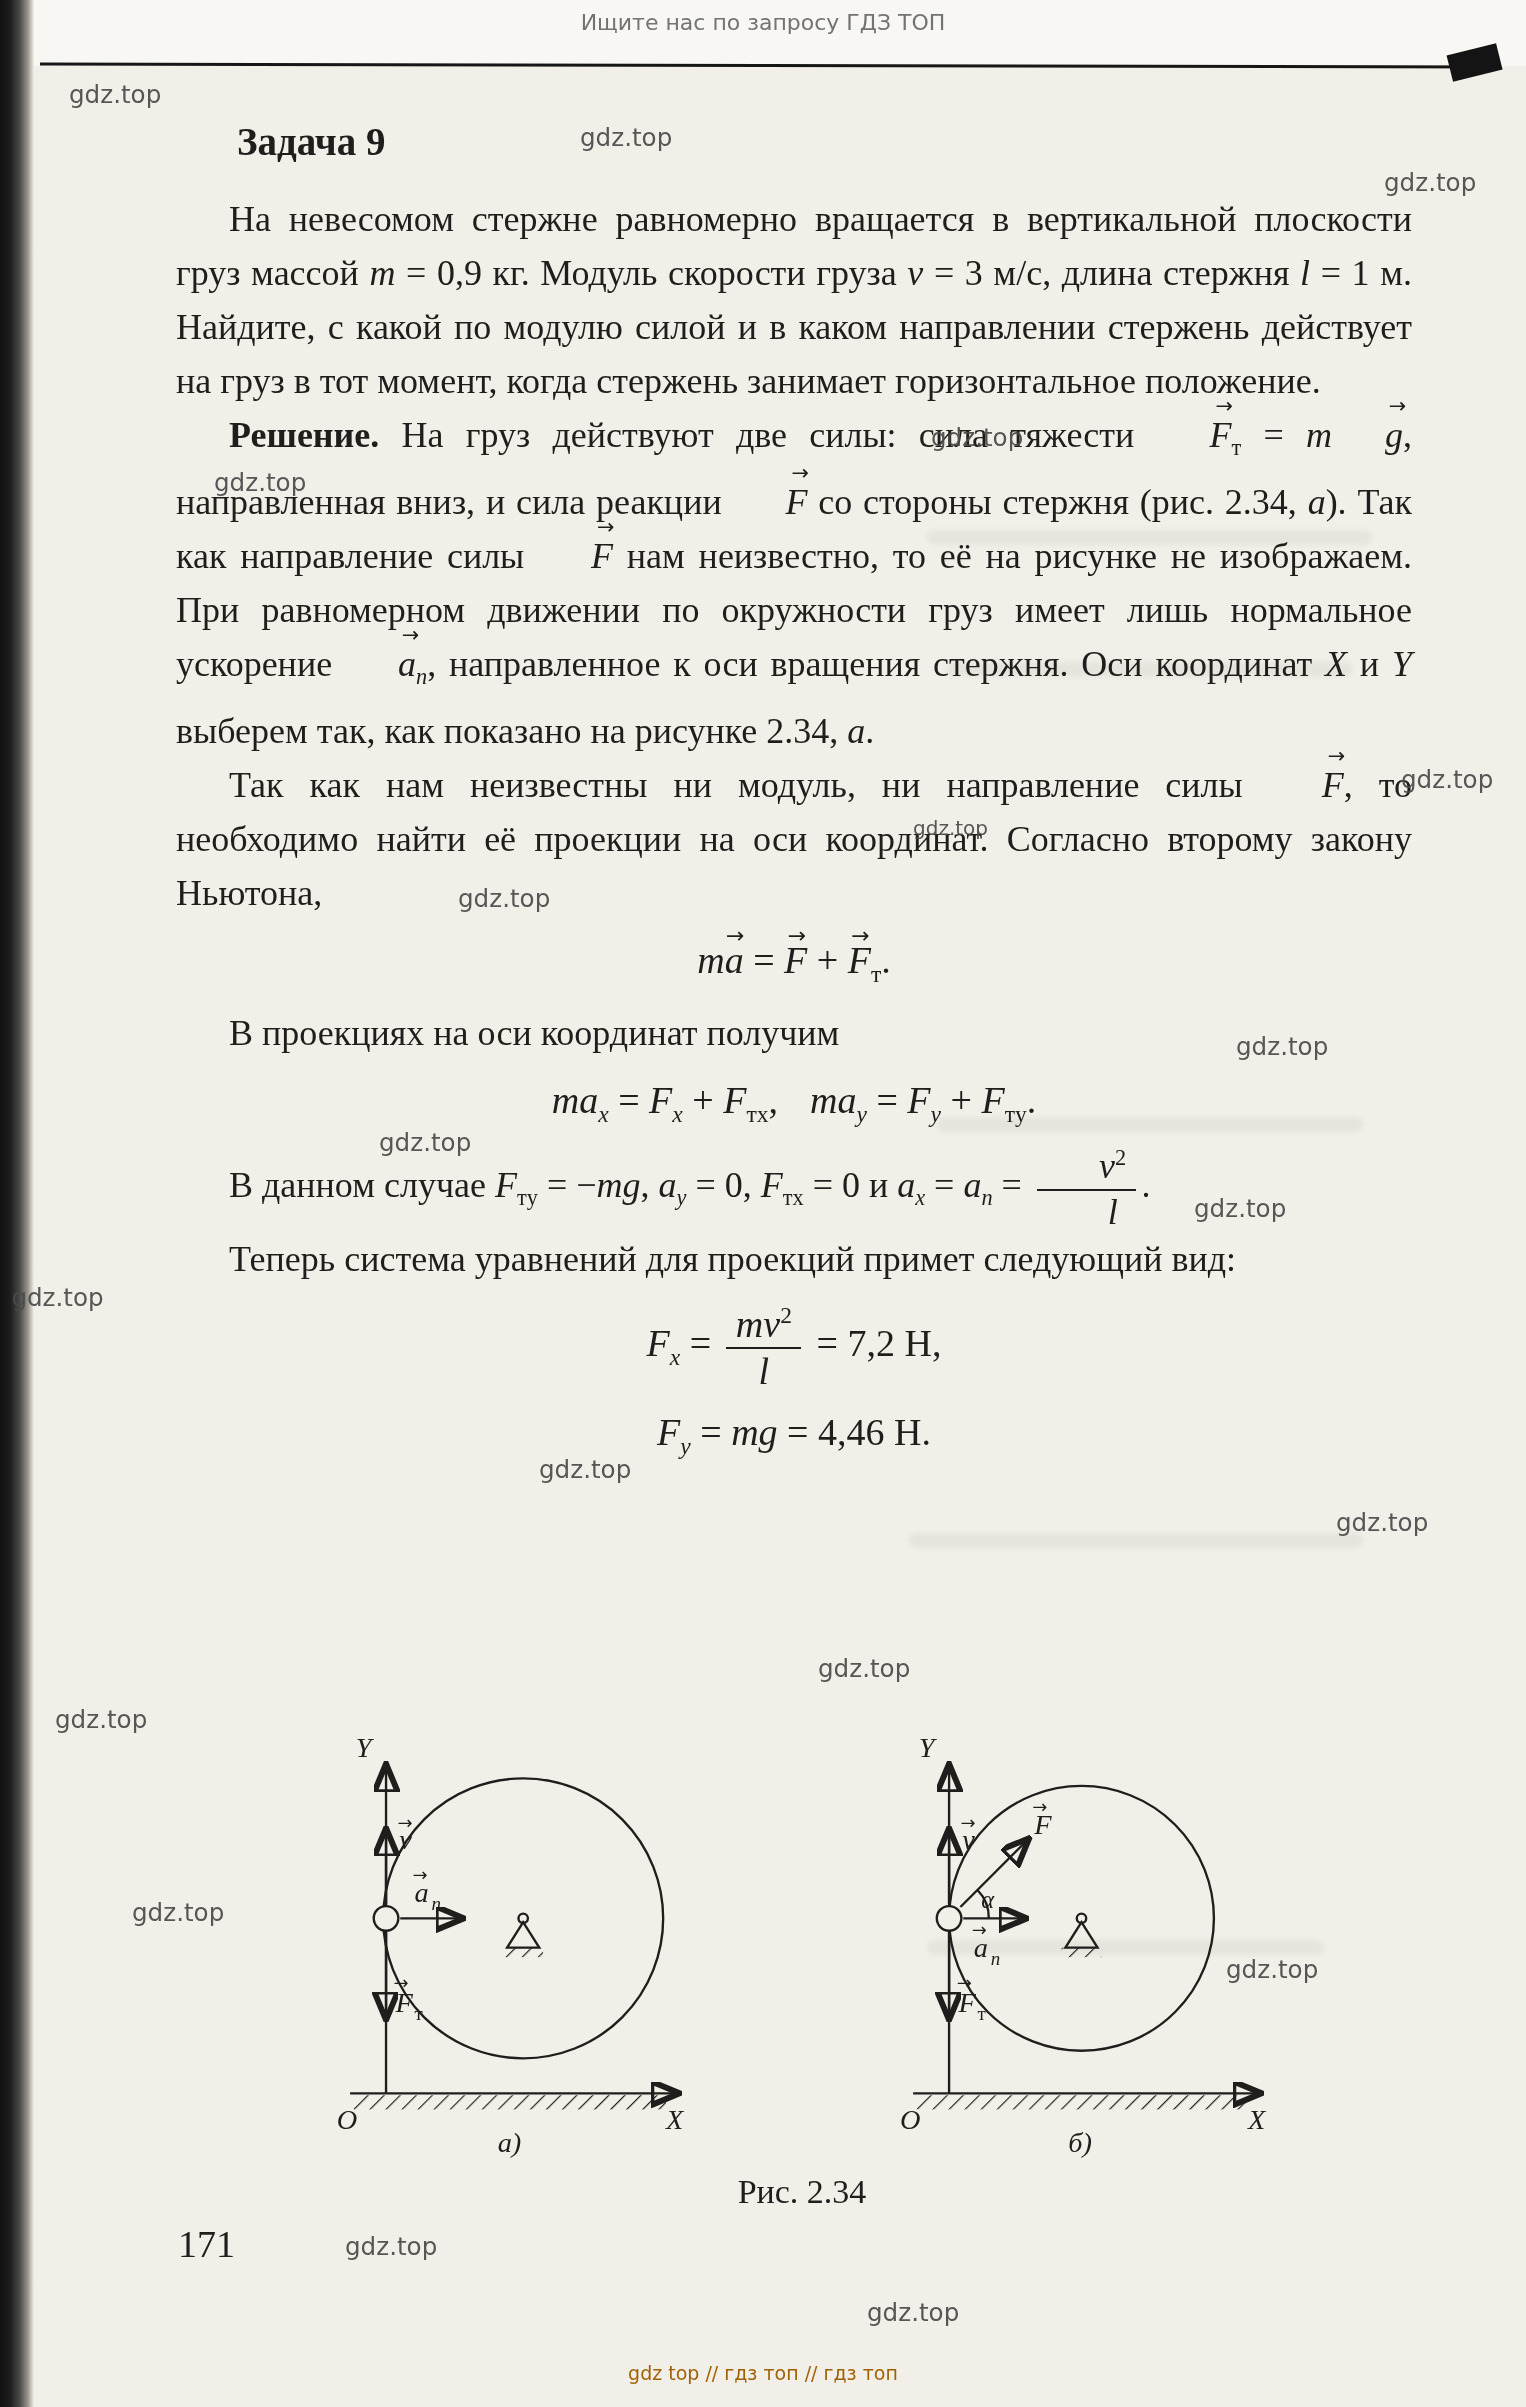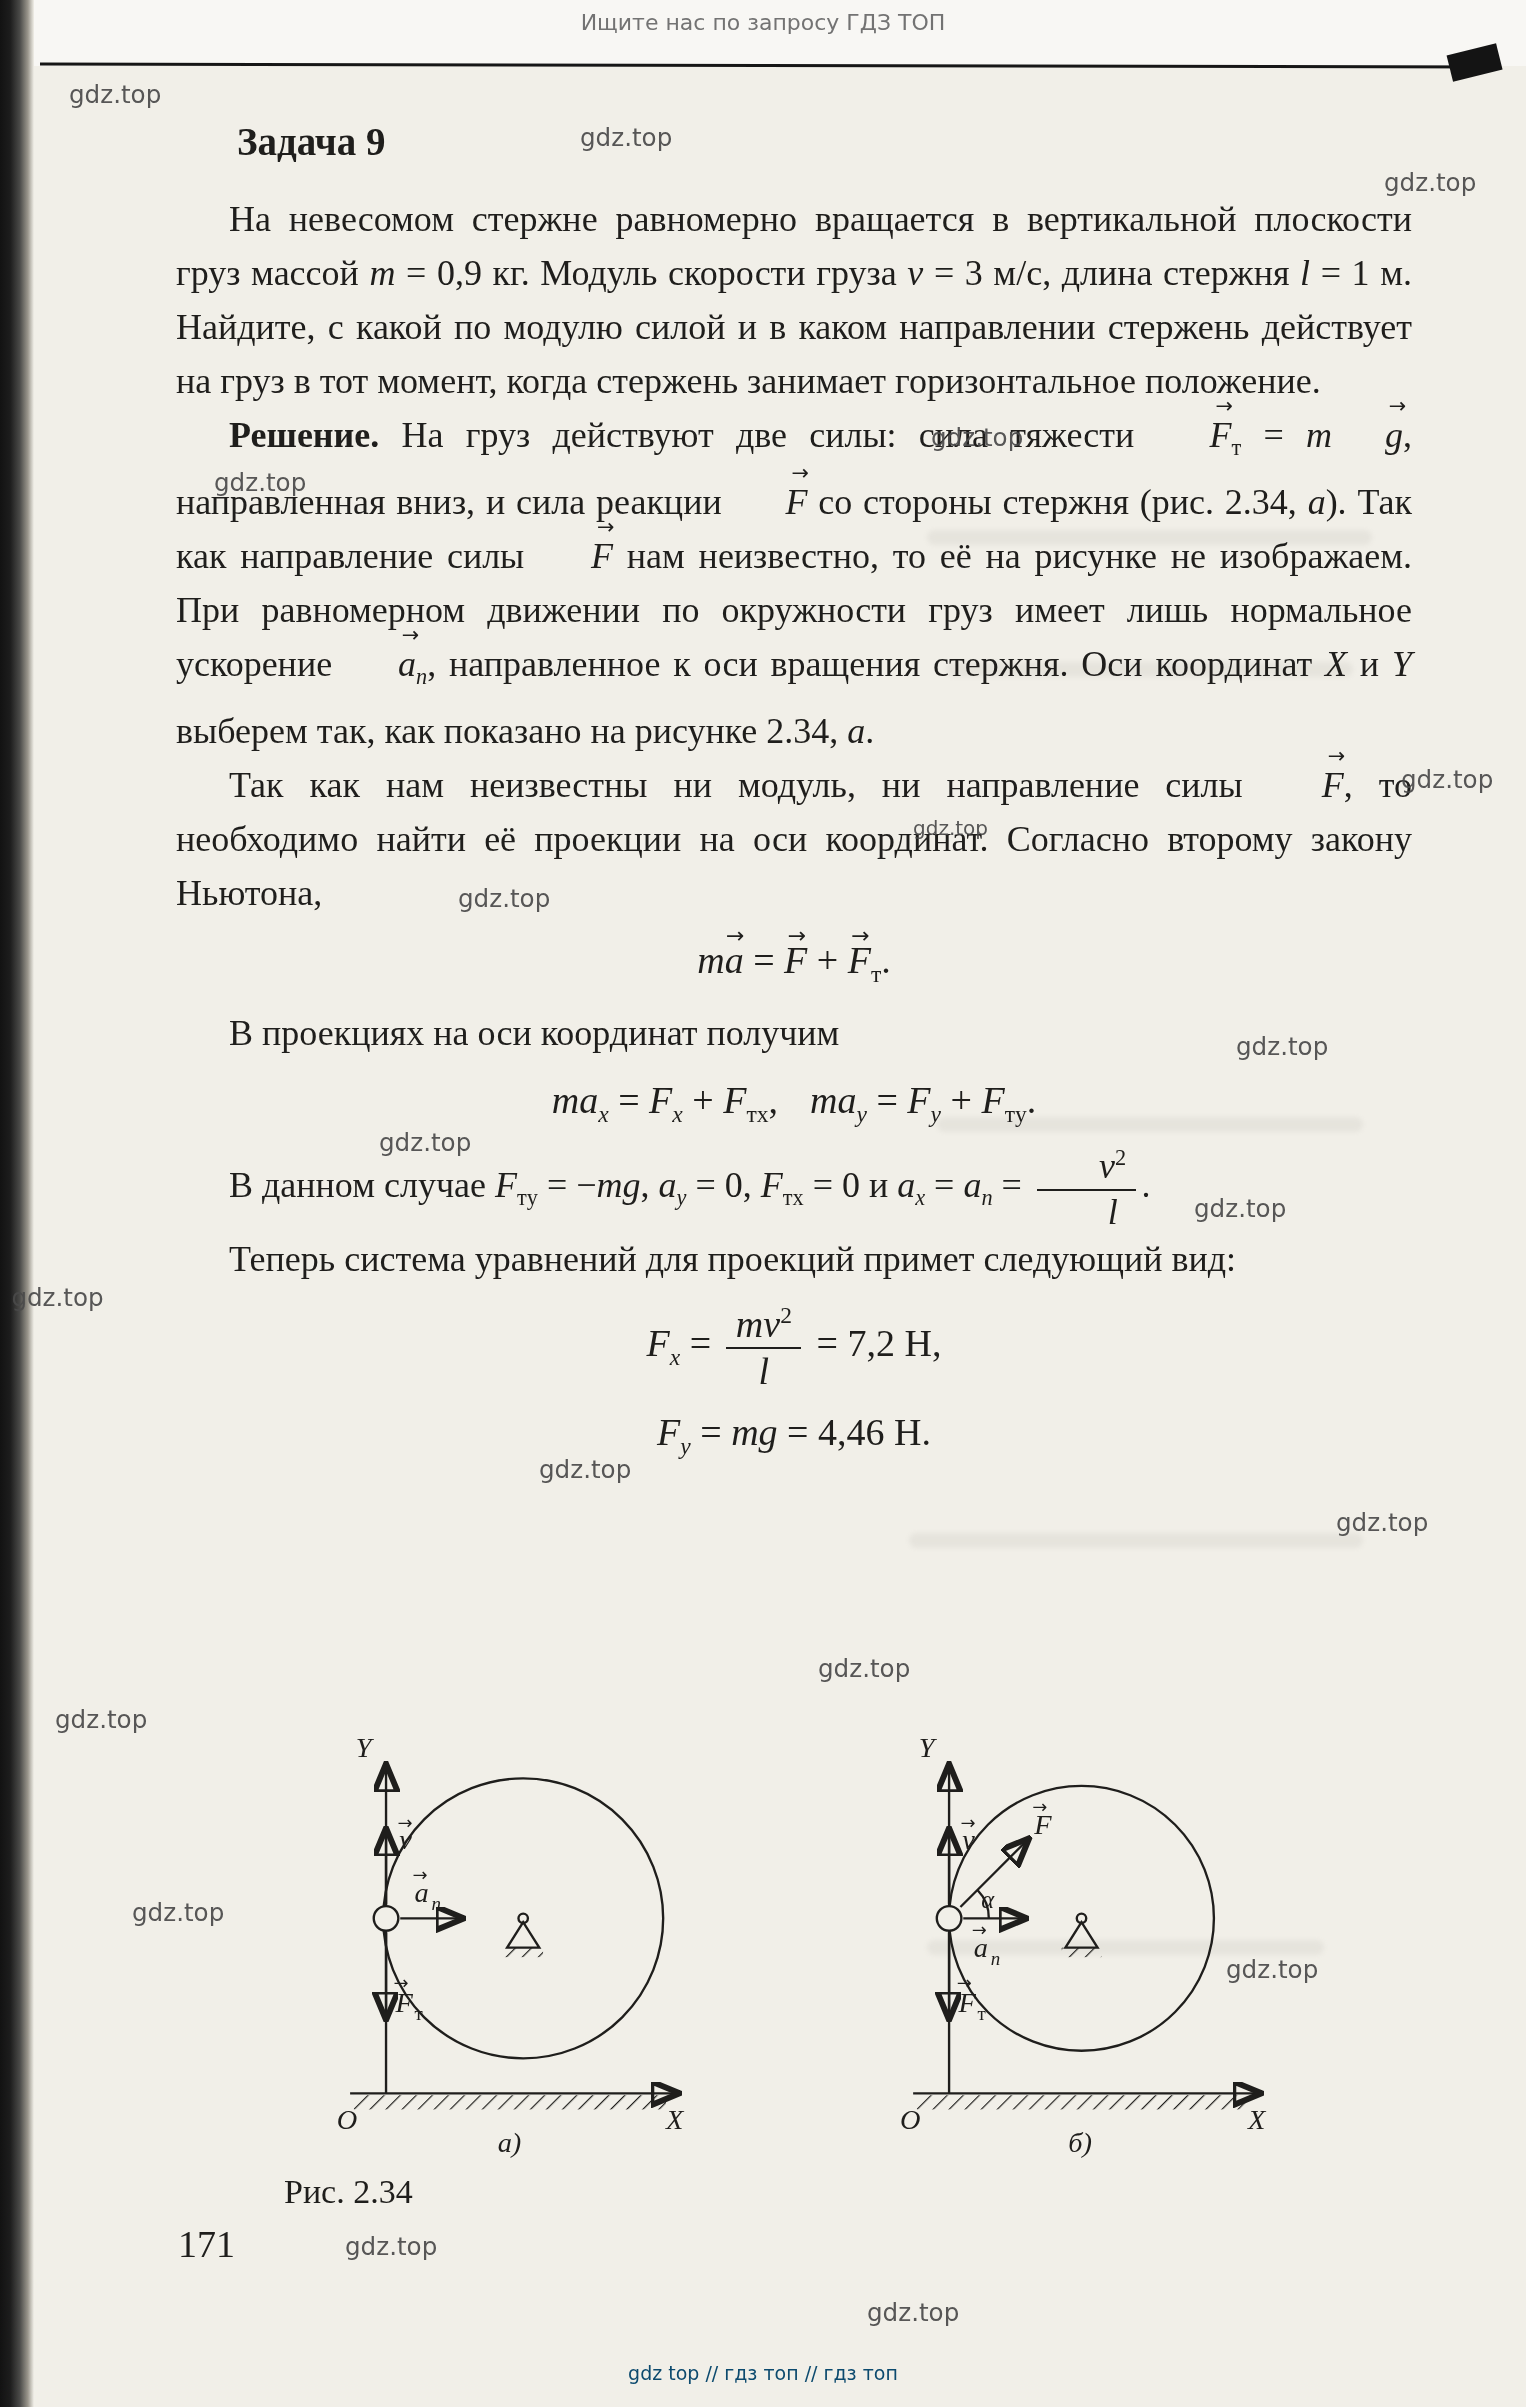--- a/index.html
+++ b/index.html
@@ -9,21 +9,21 @@
   .top-strip{position:absolute;top:0;left:0;width:100%;height:66px;background:#f8f7f4;}
   .edge-left{position:absolute;left:0;top:0;width:34px;height:2408px;z-index:4;
              background:linear-gradient(90deg,#121212 0%,#1d1d1d 30%,#4a4a48 58%,#9a968c 82%,#f1efe8 100%);}
   .edge-top{position:absolute;left:40px;top:64px;width:1452px;height:2.8px;background:#161616;transform:rotate(0.12deg);z-index:3;}
   .corner{position:absolute;right:26.5px;top:49px;width:51px;height:26.5px;background:#141414;transform:rotate(-14deg);z-index:3;}
   .bleed{position:absolute;height:15px;background:#8a877e;opacity:0.10;filter:blur(2.8px);border-radius:7.6px;z-index:1;}
   
   .banner-top{position:absolute;top:9.5px;left:0;width:100%;text-align:center;z-index:5;
               font-family:"DejaVu Sans",sans-serif;font-size:22px;color:#737373;}
   .banner-bottom{position:absolute;top:2362px;left:0;width:100%;text-align:center;z-index:5;
-              font-family:"DejaVu Sans",sans-serif;font-size:19px;color:#0c4a6e;}
+              font-family:"DejaVu Sans",sans-serif;font-size:19px;color:#a16207;}
   .wm{position:absolute;font-family:"DejaVu Sans",sans-serif;font-size:24.6px;color:#4a4a4a;opacity:.92;z-index:6;}
   .wm.small{font-size:20px;}
   
   .content{position:absolute;left:176px;top:119px;width:1236px;z-index:2;}
   .title{font-size:39px;font-weight:bold;margin:0 0 28px 61px;}
   p.para{font-size:36px;line-height:54px;text-align:justify;margin:0;text-indent:53px;}
   .lead{font-weight:bold;}
   .v{font-style:italic;}
   sub{font-size:.62em;}
   sup{font-size:.62em;}
@@ -41,21 +41,21 @@
   #figB{left:845px;top:1715px;}
   .fig line, .fig circle, .fig path{stroke:#1f1e1c;stroke-width:2.5;fill:none;}
   .fig .fillpaper{fill:#f1efe8;}
   .fig text{font-family:"Liberation Serif",serif;font-size:30px;fill:#1f1e1c;stroke:none;}
   .fig text.it{font-style:italic;}
   .fig text.sb{font-size:20px;font-style:italic;}
   .fig text.sbu{font-size:20px;}
   .fig text.ar{font-size:19px;font-family:"DejaVu Sans",sans-serif;}
   .fig text.tag{font-style:italic;font-size:30px;}
   .fig text.al{font-style:italic;font-size:26px;}
-  .caption{position:absolute;left:284px;top:2173px;width:1036px;font-size:34px;z-index:2;}
+  .caption{position:absolute;left:284px;top:2173px;width:1036px;text-align:center;font-size:34px;z-index:2;}
   .pagenum{position:absolute;left:178px;top:2222px;font-size:38px;z-index:2;}
 </style>
 </head>
 <body>
 
 <div class="canvas">
 
   <div class="top-strip"></div>
   <div class="banner-top">Ищите нас по запросу ГДЗ ТОП</div>
   <div class="edge-left"></div>

